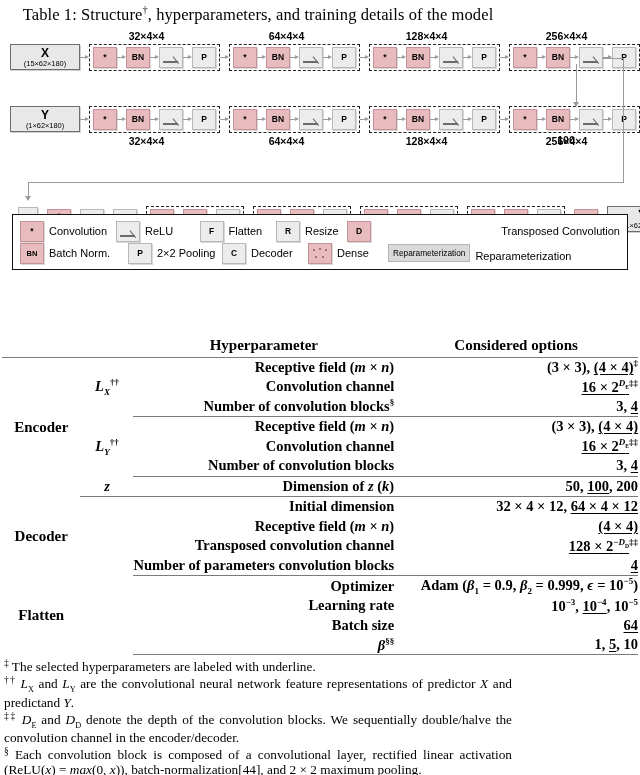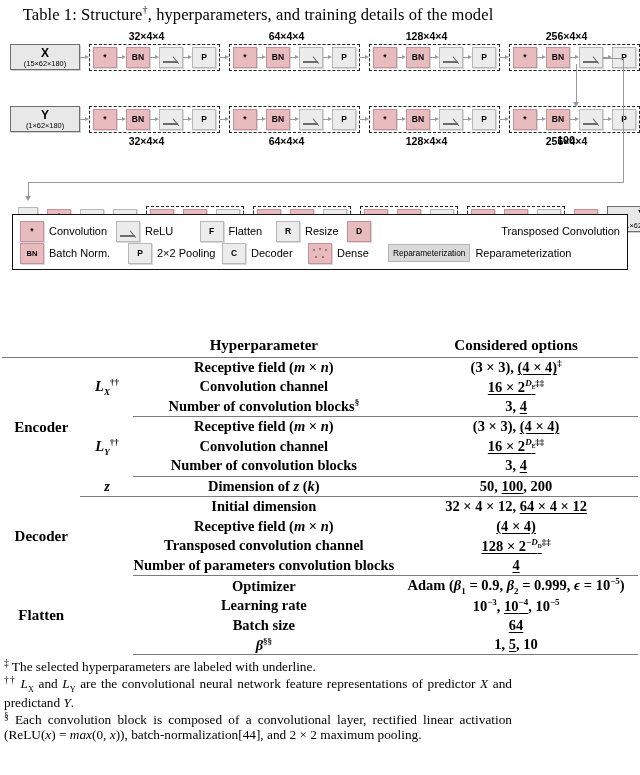--- a/index.html
+++ b/index.html
@@ -103,21 +103,21 @@
 
   
   .tbl{margin:0 2px;width:636px;border-collapse:collapse;font-size:14.5px;}
   .tbl td,.tbl th{padding:0;vertical-align:middle;font-weight:bold;}
   .hdr td{text-align:center;font-size:15px;padding:2px 0 3px 0;}
   .c-group{width:86px;text-align:center;font-size:15px;}
   .c-sym{width:62px;text-align:center;}
   .c-hp{text-align:center;}
   .c-opt{width:252px;text-align:center;}
   .rowline td{border-bottom:1px solid #7b7b7b;}
-  .cell{height:19.5px;text-align:center;white-space:nowrap;}
+  .cell{height:19.5px;text-align:right;white-space:nowrap;}
   .u{text-decoration:underline;text-underline-offset:2px;}
   .it{font-style:italic;}
   sup{font-size:.62em;vertical-align:super;}
   sub{font-size:.62em;vertical-align:sub;}
   .cal{font-family:"Liberation Serif", serif;font-style:italic;}
 
   
   .notes{
     margin:3px 4px 0 4px;font-size:13.3px;line-height:1.14;text-align:justify;
   }
@@ -370,21 +370,21 @@
       <div class="lg-item" style="width:80px;">
         <div class="blk pink dense">
           <span class="dot" style="left:4px;top:5px;"></span>
           <span class="dot" style="left:10px;top:4px;"></span>
           <span class="dot" style="left:16px;top:5px;"></span>
           <span class="dot" style="left:6px;top:12px;"></span>
           <span class="dot" style="left:13px;top:12px;"></span>
         </div>
         <span class="txt">Dense</span>
       </div>
-      <div class="lg-item" style="flex:1;">
+      <div class="lg-item" style="flex:1;align-items:flex-end;">
         <div class="lg-rep">Reparameterization</div>
         <span class="txt">Reparameterization</span>
       </div>
     </div>
   </div>
 
   <table class="tbl" style="margin-top:63px;">
     <tbody>
         <tr class="hdr rowline">
       <td class="c-group"></td>
@@ -464,17 +464,18 @@
     <tr class="rowline">
       <td class="cell"><span class="it">β</span><sup>§§</sup></td>
       <td class="cell">1, <span class="u">5</span>, 10</td>
     </tr>
   </tbody>
     </table>
 
   <div class="notes">
     <p><span class="mk">‡</span> The selected hyperparameters are labeled with underline.</p>
     <p><span class="mk">††</span> <span class="cal">L</span><sub>X</sub> and <span class="cal">L</span><sub>Y</sub> are the convolutional neural network feature representations of predictor <span class="it">X</span> and predictand <span class="it">Y</span>.</p>
+    <p><span class="mk">‡‡</span> <span class="cal">D</span><sub>E</sub> and <span class="cal">D</span><sub>D</sub> denote the depth of the convolution blocks. We sequentially double/halve the convolution channel in the encoder/decoder.</p>
     <p><span class="mk">§</span> Each convolution block is composed of a convolutional layer, rectified linear activation (ReLU(<span class="it">x</span>) = <span class="it">max</span>(0, <span class="it">x</span>)), batch-normalization[44], and 2 × 2 maximum pooling.</p>
 
   </div>
 
 </div>
 
 </body></html>

